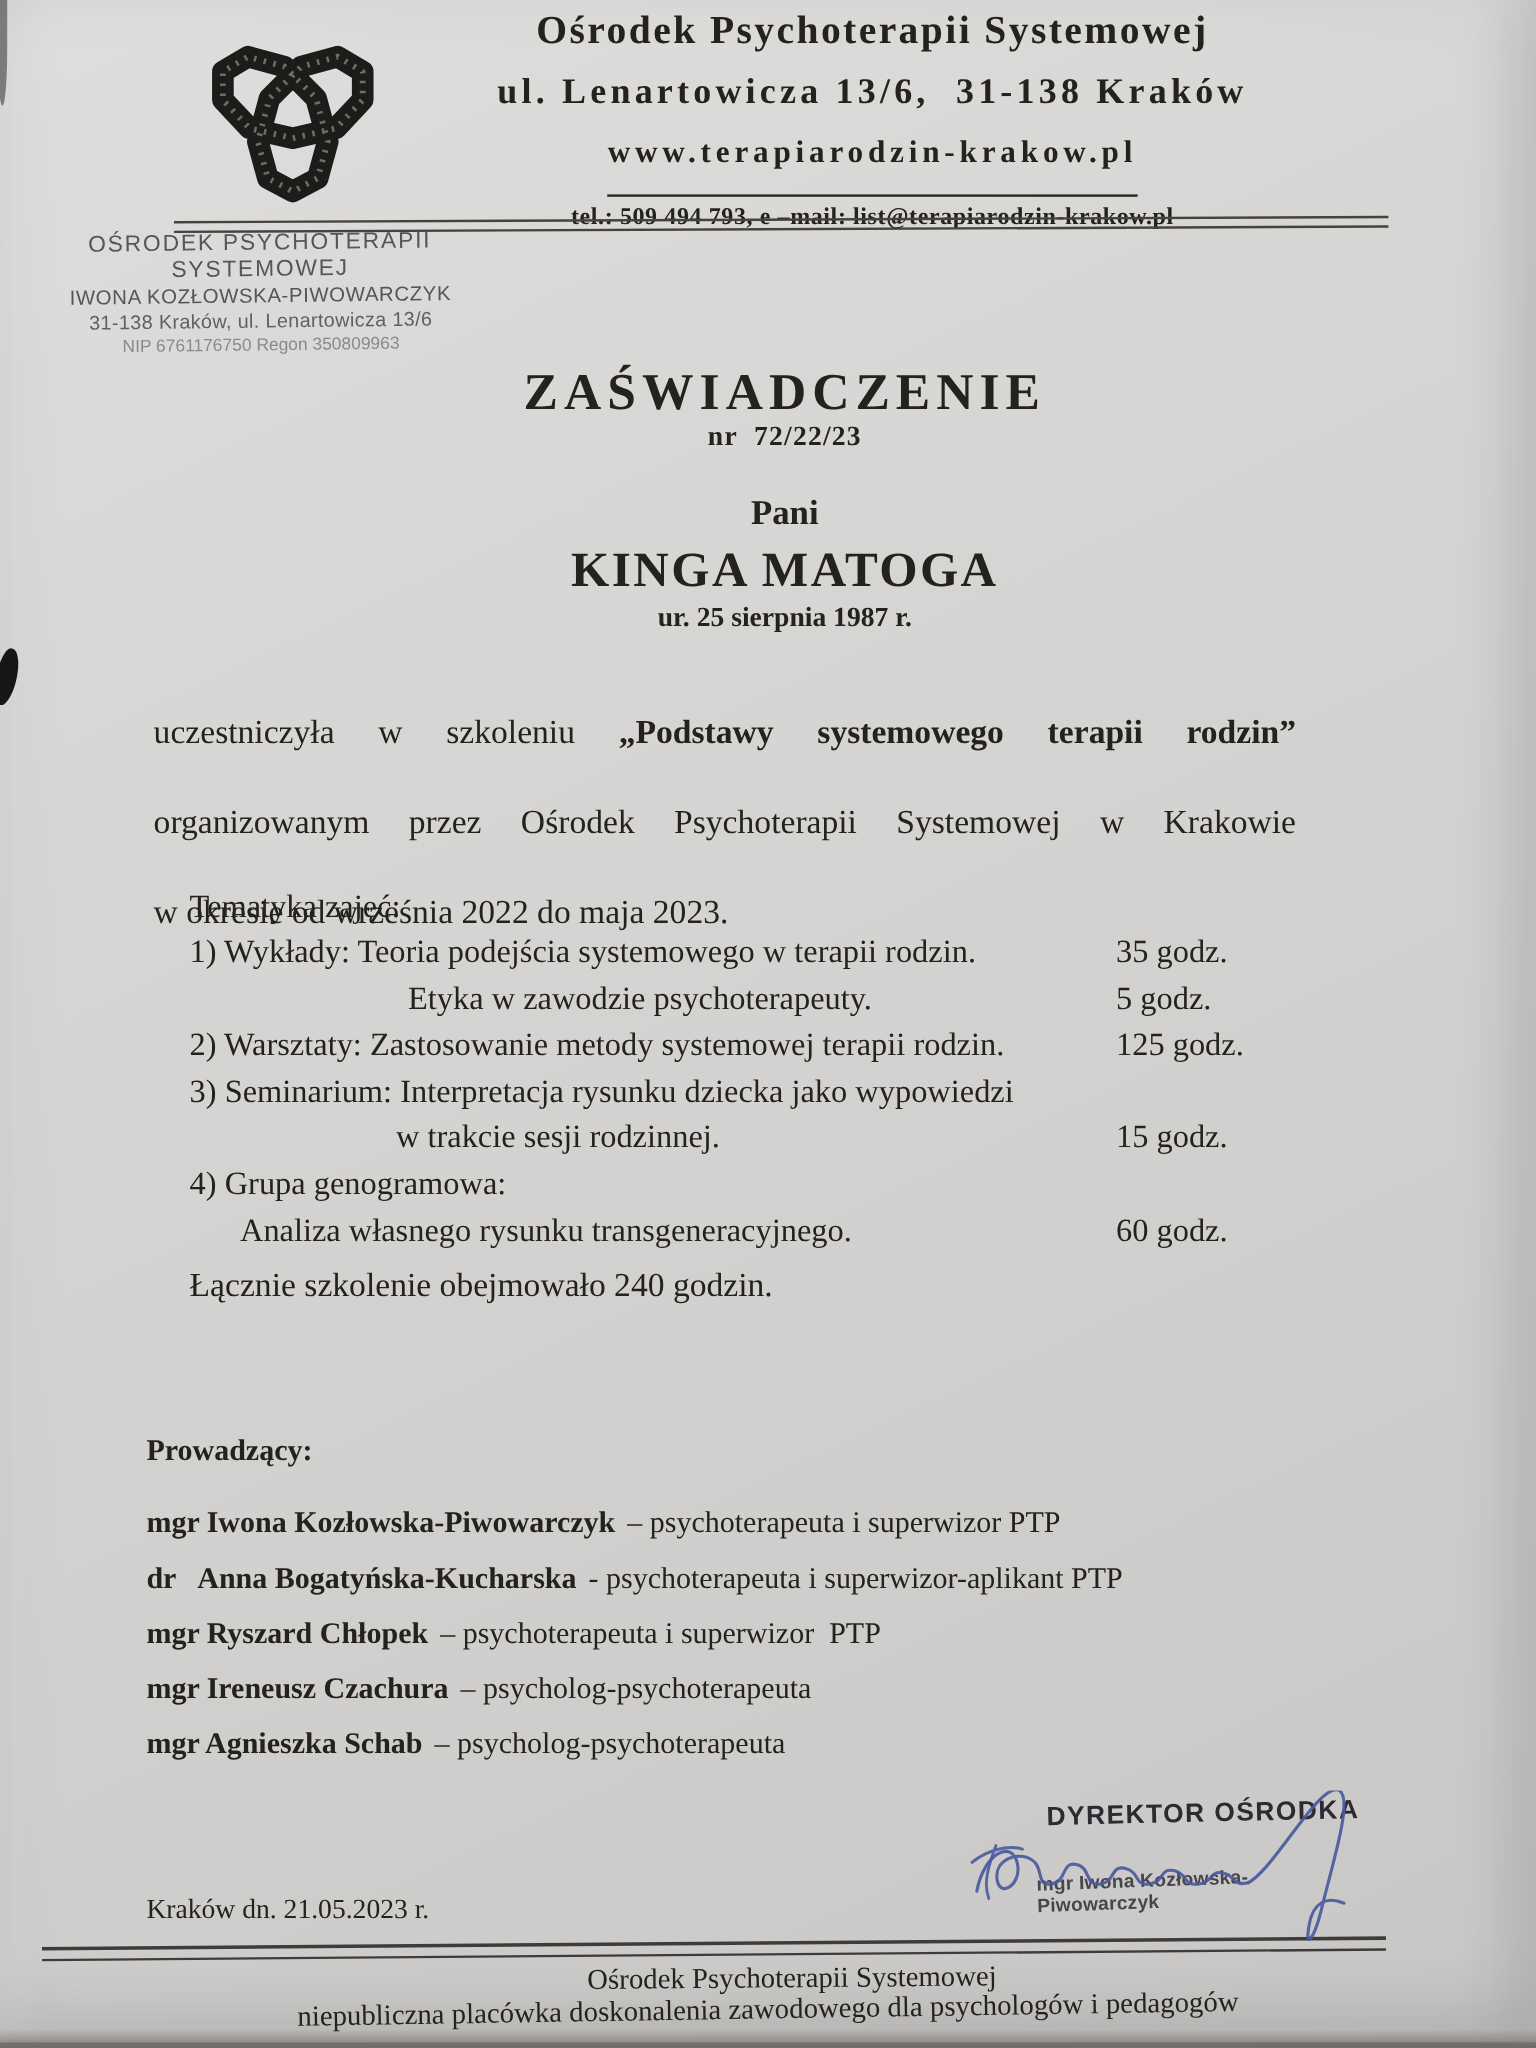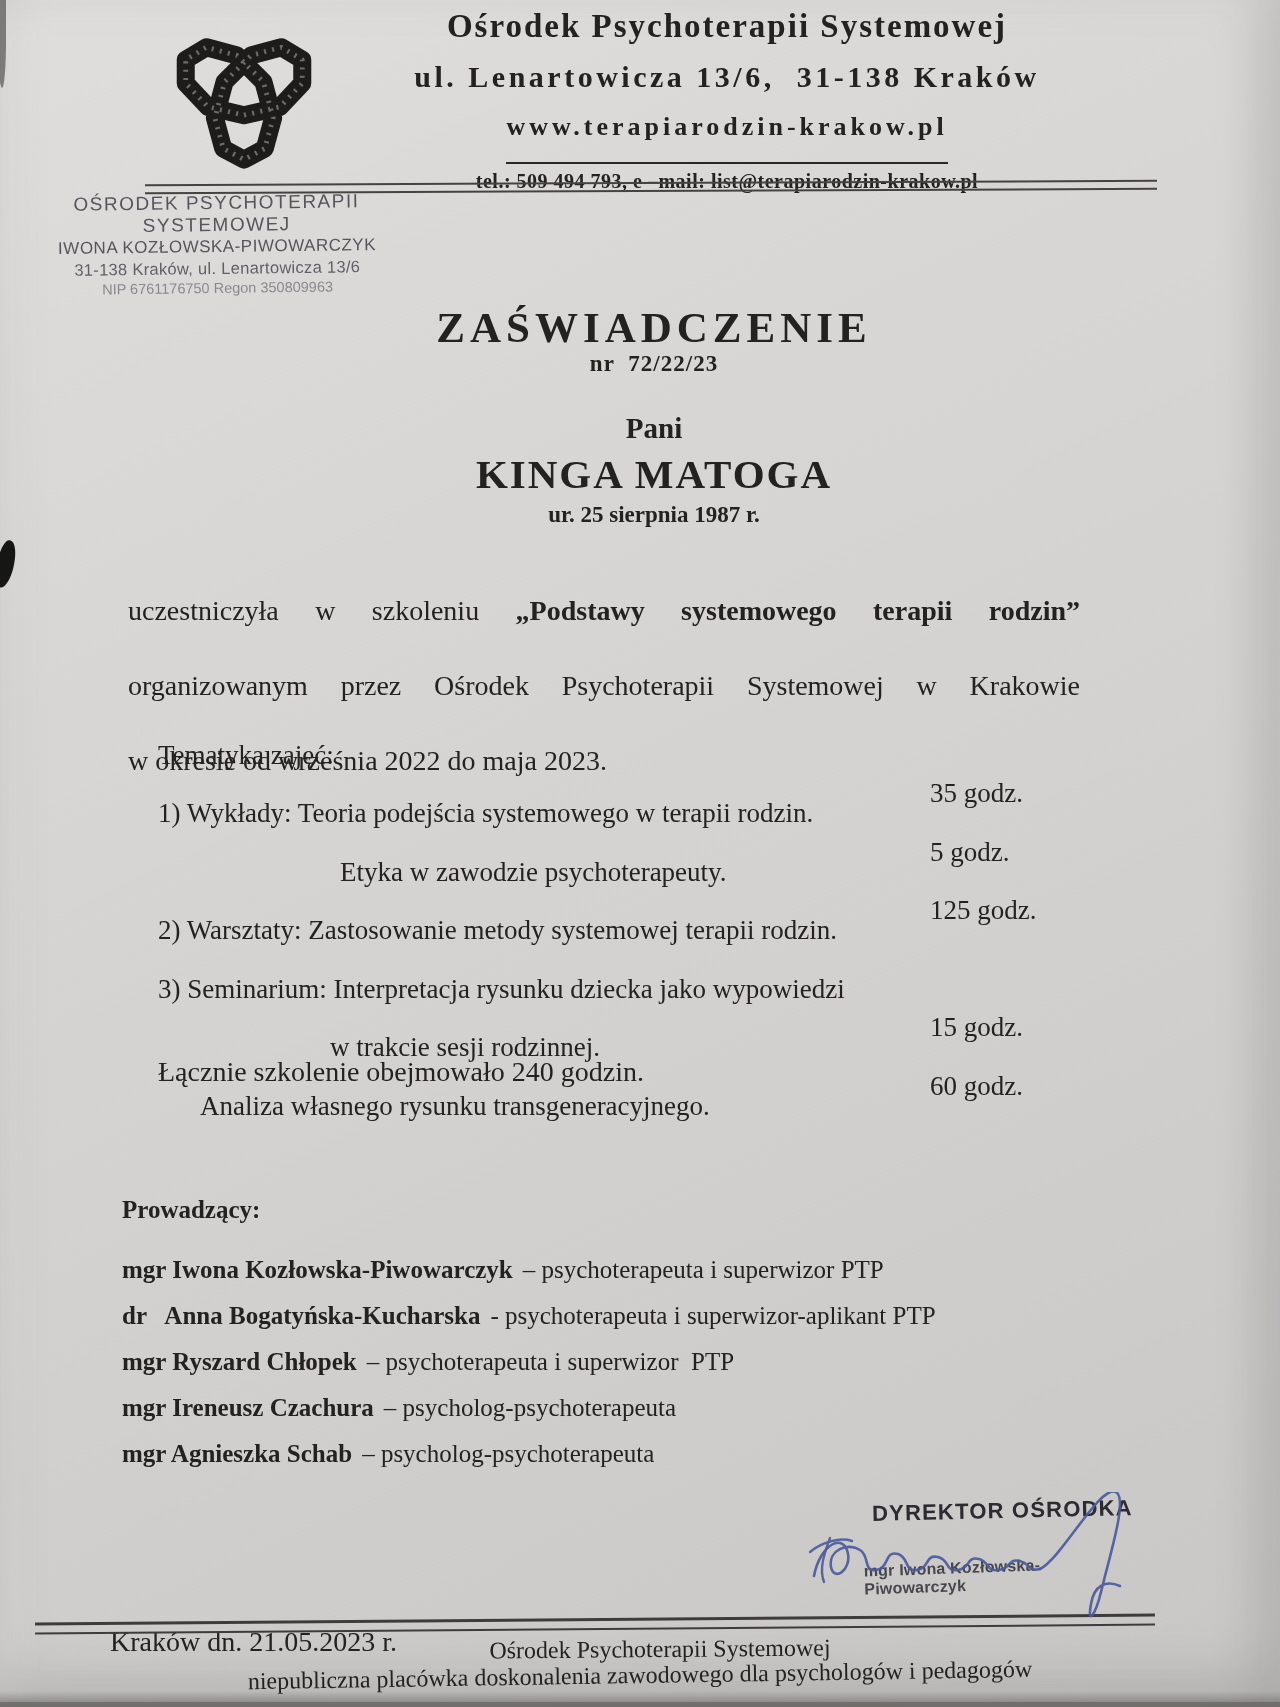--- a/index.html
+++ b/index.html
@@ -37,40 +37,40 @@
   .t-name{position:absolute;left:0;width:100%;top:450px;font-size:41px;font-weight:bold;letter-spacing:2px;}
   .t-birth{position:absolute;left:0;width:100%;top:502px;font-size:23px;font-weight:bold;}
   
   .para{position:absolute;left:128px;top:592px;width:952px;font-size:28px;line-height:37.5px;}
   .jline{text-align:justify;}
   .jline::after{content:"";display:inline-block;width:100%;height:0;}
   .b{font-weight:bold;}
   .topics-h{position:absolute;left:158px;top:740px;font-size:27px;}
   .topics{position:absolute;left:158px;top:774px;width:922px;font-size:27px;line-height:38.6px;}
   .trow{display:flex;}
-  .ttext{flex:1;margin-top:20px;}
+  .ttext{flex:1;}
   .thours{width:150px;text-align:left;white-space:nowrap;}
   .ind-a{padding-left:182px;}
   .ind-b{padding-left:172px;}
   .ind-c{padding-left:42px;}
   .total{position:absolute;left:158px;top:1056px;font-size:28px;}
   
   .prow-h{position:absolute;left:122px;top:1196px;font-size:25px;font-weight:bold;}
   .trainers{position:absolute;left:122px;top:1256px;font-size:25px;}
   .trainer{height:46px;line-height:28px;}
   .tname{font-weight:bold;}
   .trole{margin-left:10px;}
   
   .dyr{position:absolute;left:872px;top:1498px;font-family:"Liberation Sans", sans-serif;
     font-size:22px;font-weight:bold;letter-spacing:1.2px;color:#2c2b31;transform:rotate(-1.3deg);}
   .sig-name{position:absolute;left:864px;top:1558px;width:260px;font-family:"Liberation Sans", sans-serif;
     font-size:16px;font-weight:bold;letter-spacing:.2px;color:#3a3840;transform:rotate(-2deg);opacity:.9;z-index:1;}
   .sig-svg{position:absolute;left:800px;top:1492px;z-index:2;}
   
-  .date-line{position:absolute;left:110px;top:1578px;font-size:28px;margin-top:48px;}
+  .date-line{position:absolute;left:122px;top:1578px;font-size:23px;}
   .rule-bottom{position:absolute;left:35px;top:1618px;width:1120px;height:7px;
     border-top:3px solid #3e3c3a;border-bottom:2.5px solid #3e3c3a;transform:rotate(-.45deg);}
   .f-org{position:absolute;left:300px;top:1636px;width:720px;text-align:center;font-size:24px;transform:rotate(-.5deg);}
   .f-sub{position:absolute;left:140px;top:1662px;width:1000px;text-align:center;font-size:24px;transform:rotate(-.9deg);}
   
   .blob{position:absolute;left:-3px;top:540px;width:17px;height:48px;background:#161614;
     border-radius:45% 60% 50% 40%;transform:rotate(14deg);}
   .corner{position:absolute;left:-2px;top:-4px;width:8px;height:92px;background:#4c4a48;opacity:.65;border-radius:0 0 60% 60%;}
   .bottom-band{position:absolute;left:0;bottom:0;width:100%;height:16px;
     background:linear-gradient(rgba(70,68,66,0),rgba(70,68,66,.5));}
@@ -132,20 +132,21 @@
       </div>
     <div class="trow">
         <span class="ttext">3) Seminarium: Interpretacja rysunku dziecka jako wypowiedzi</span>
         <span class="thours"></span>
       </div>
     <div class="trow">
         <span class="ttext ind-b">w trakcie sesji rodzinnej.</span>
         <span class="thours">15 godz.</span>
       </div>
     <div class="trow">
+        <span class="ttext">4) Grupa genogramowa:</span>
         <span class="thours"></span>
       </div>
     <div class="trow">
         <span class="ttext ind-c">Analiza własnego rysunku transgeneracyjnego.</span>
         <span class="thours">60 godz.</span>
       </div>
   </div>
   <div class="total">Łącznie szkolenie obejmowało 240 godzin.</div>
 
   <div class="prow-h">Prowadzący:</div>

